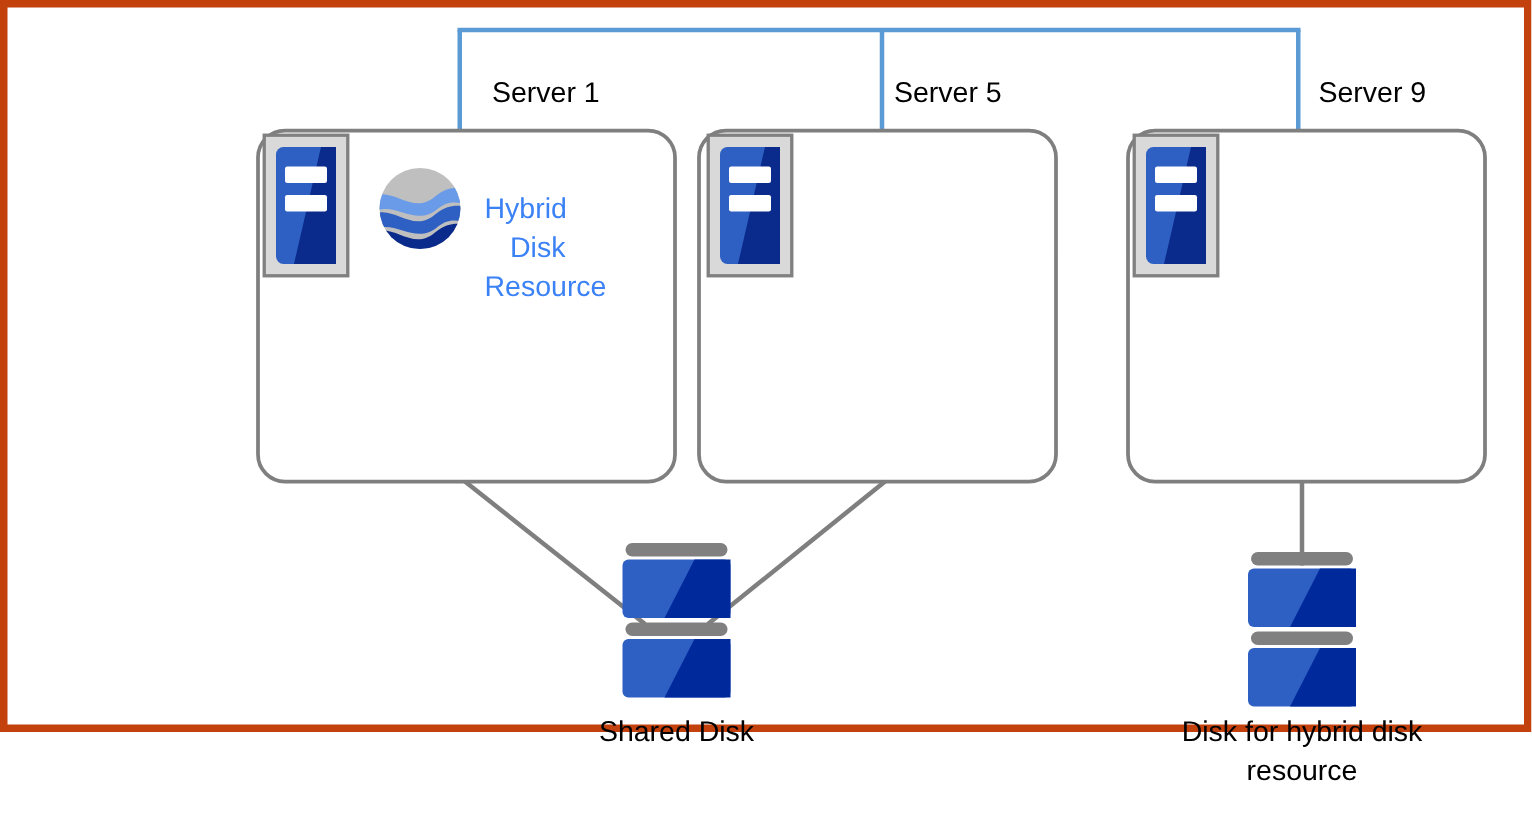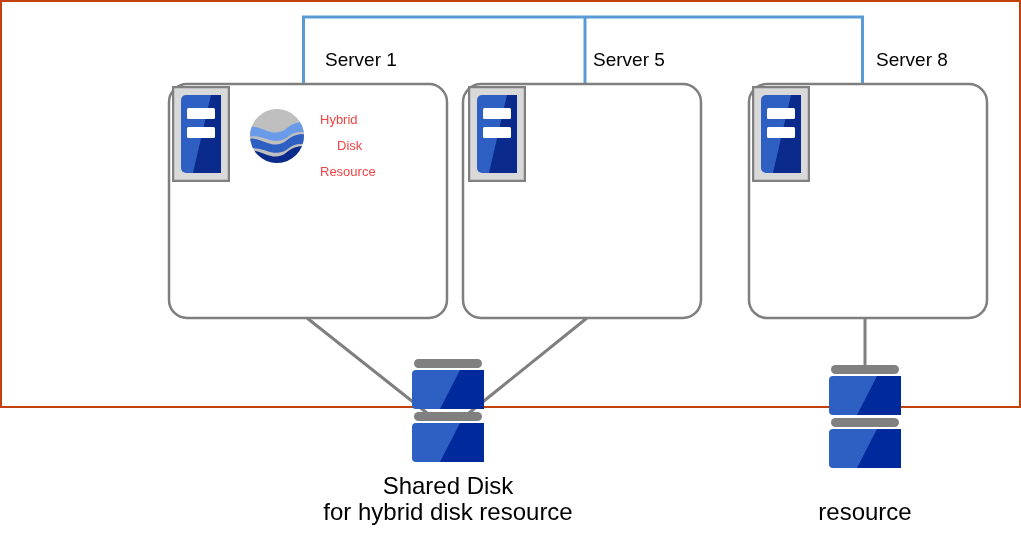--- a/index.html
+++ b/index.html
@@ -9,50 +9,51 @@
   }
   body {
     width: 1021px;
     height: 544px;
     font-family: "Liberation Sans", sans-serif;
     overflow: hidden;
   }
   #canvas {
     position: relative;
     width: 1021px;
-    height: 408px;
+    height: 488px;
     background: #ffffff;
     box-sizing: border-box;
-    border: 2px solid #c2410c;
+    border: 5px solid #c2410c;
   }
   .svg-layer {
     position: absolute;
     left: 0;
     top: 0;
     width: 1021px;
     height: 544px;
   }
   .lbl {
     position: absolute;
     color: #000000;
     font-size: 19px;
     line-height: 26px;
     white-space: pre;
   }
   .server-label { font-size: 19px; }
   .logo-label {
     position: absolute;
-    font-size: 13px;
+    font-size: 19px;
     line-height: 26px;
-    color: #ef4444;
+    color: #3b82f6;
     white-space: pre;
+    margin-top: 17px;
   }
   .disk-label {
     position: absolute;
-    font-size: 24px;
+    font-size: 19px;
     line-height: 26px;
     color: #000000;
     text-align: center;
     white-space: pre;
   }
 </style>
 </head>
 <body>
 
 <div id="canvas">
@@ -114,24 +115,24 @@
     <use href="#server-icon-sym" x="750" y="84" width="58" height="96"></use>
 
     <use href="#globe-icon-sym" x="247" y="106" width="56" height="56"></use>
 
     <use href="#disk-icon-sym" x="406" y="357" width="80" height="106"></use>
     <use href="#disk-icon-sym" x="823" y="363" width="80" height="106"></use>
   </svg>
 
   <div class="lbl server-label" style="left:323px; top:45px;">Server 1</div>
   <div class="lbl server-label" style="left:591px; top:45px;">Server 5</div>
-  <div class="lbl server-label" style="left:874px; top:45px;">Server 8</div>
+  <div class="lbl server-label" style="left:874px; top:45px;">Server 9</div>
 
   <div class="logo-label" style="left:318px; top:105px;">Hybrid</div>
   <div class="logo-label" style="left:335px; top:131px;">Disk</div>
   <div class="logo-label" style="left:318px; top:157px;">Resource</div>
 
   <div class="disk-label" style="left:296px; top:471px; width:300px;">Shared Disk</div>
-  <div class="disk-label" style="left:296px; top:497px; width:300px;">for hybrid disk resource</div>
 
+  <div class="disk-label" style="left:748px; top:471px; width:230px;">Disk for hybrid disk</div>
   <div class="disk-label" style="left:748px; top:497px; width:230px;">resource</div>
 
 </div>
 
 </body></html>

